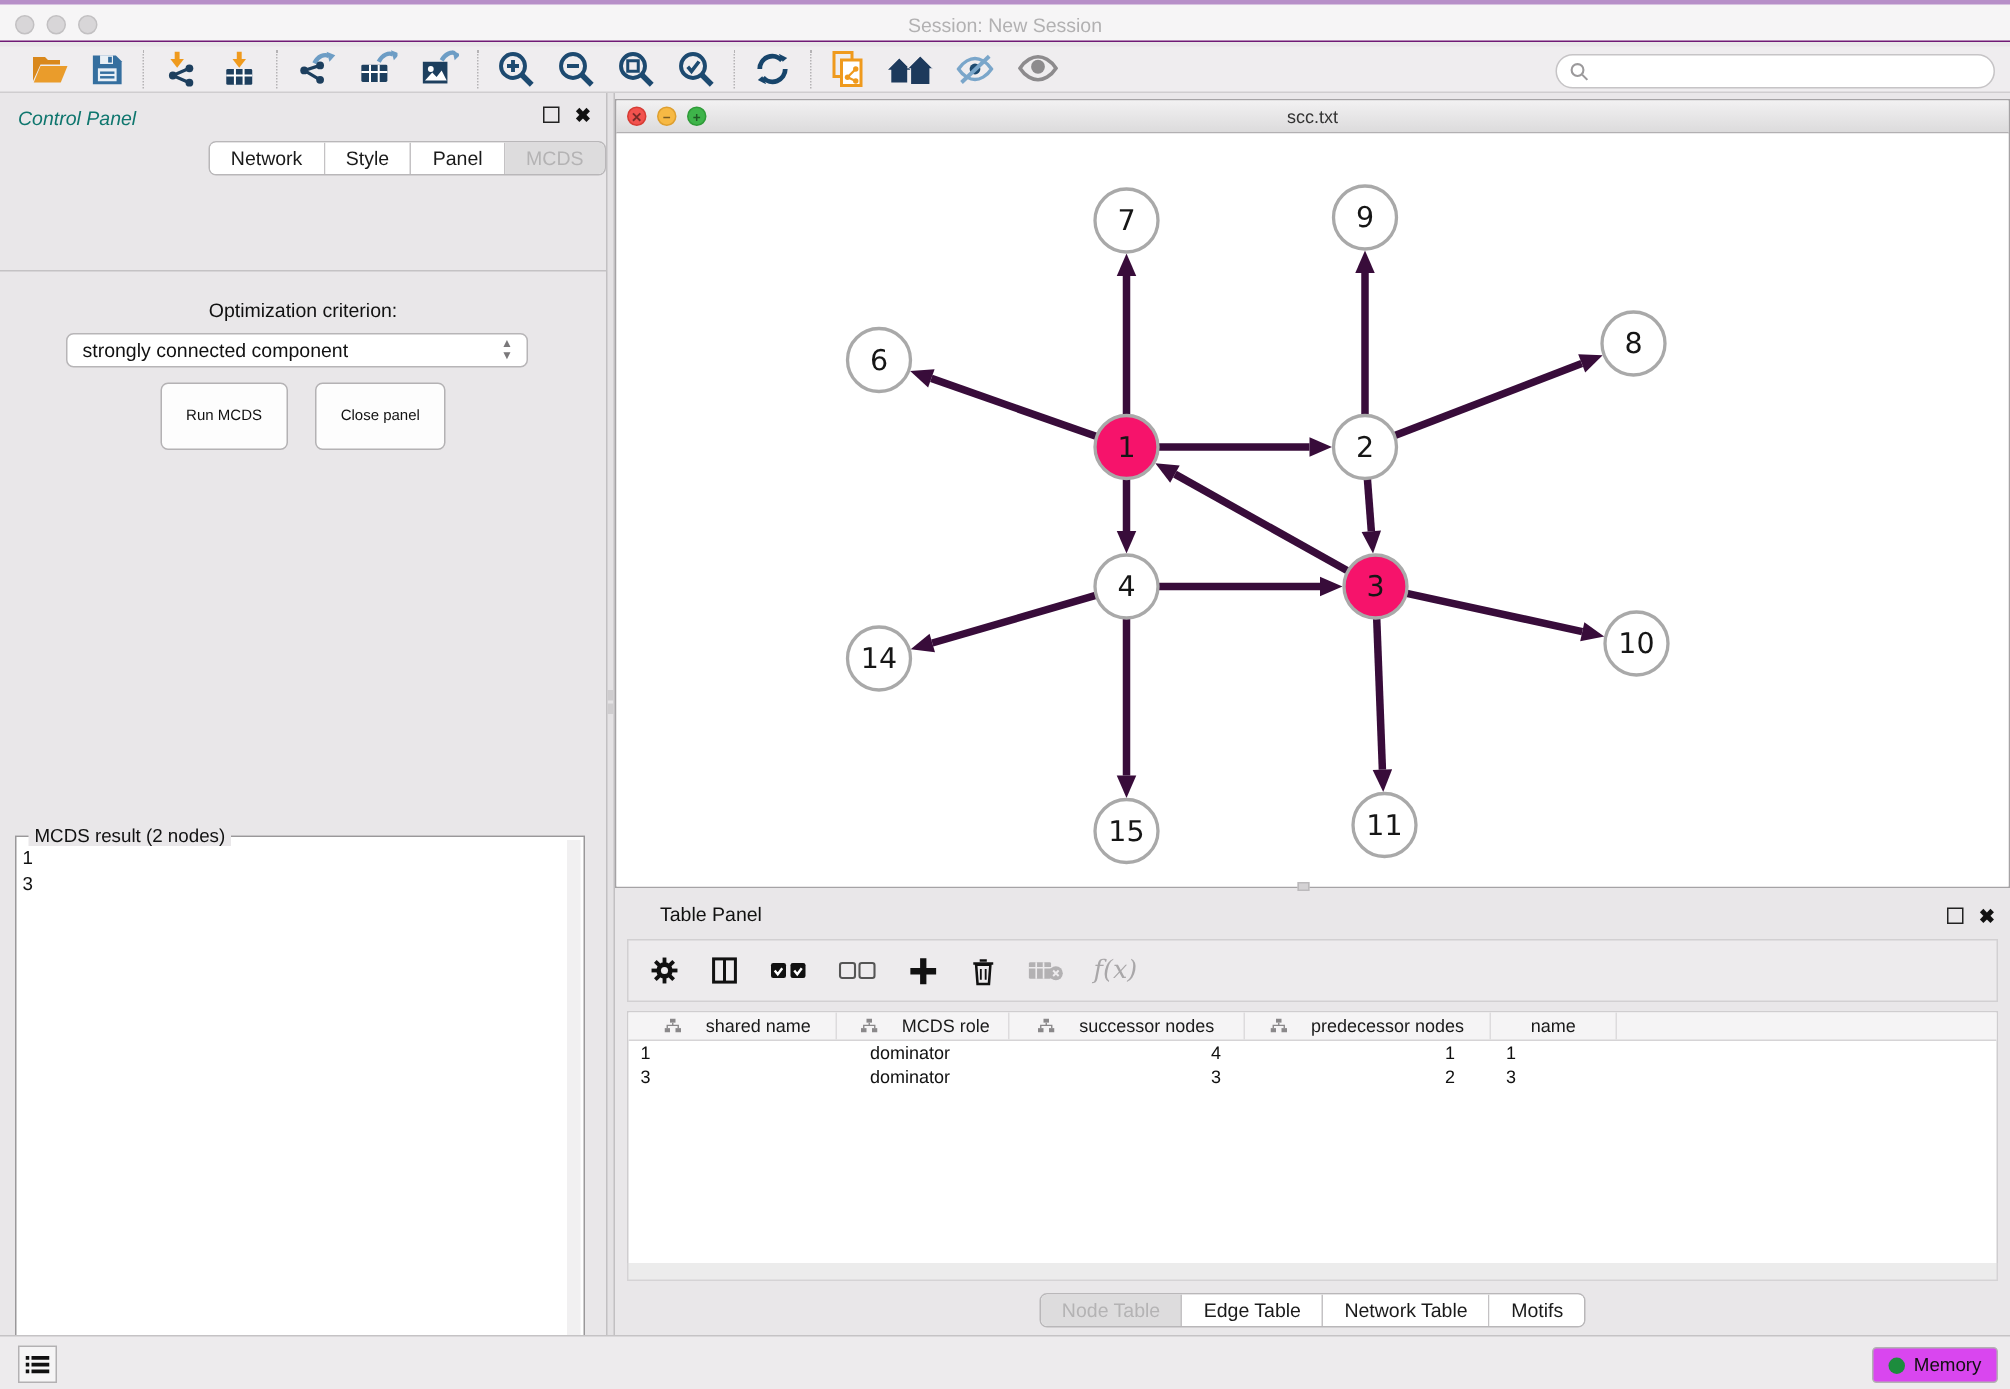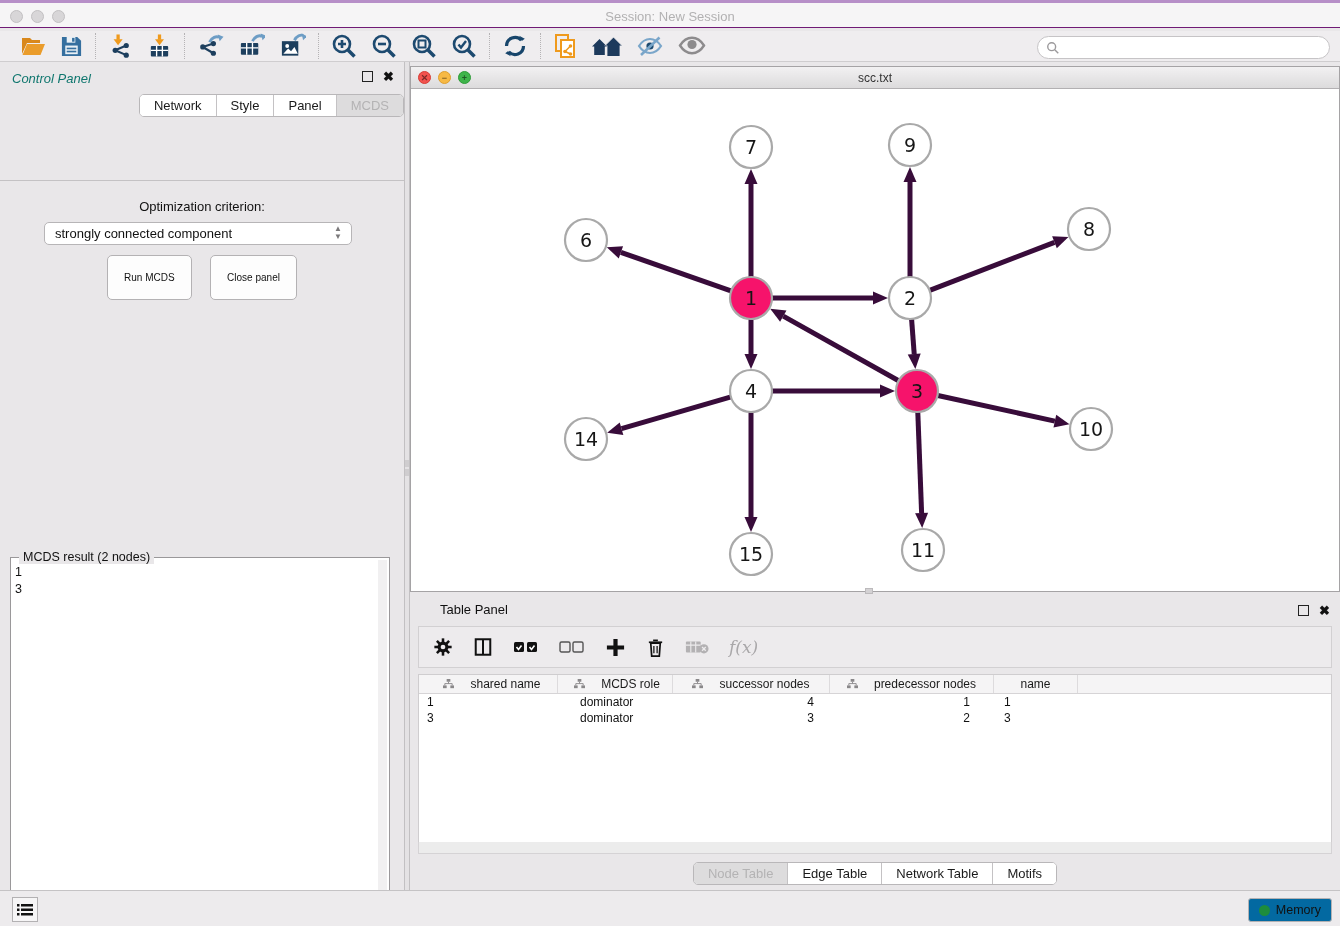--- a/index.html
+++ b/index.html
@@ -98,21 +98,21 @@
   .trow .c4 { padding-left:10px; }
   .hfill { flex:1; }
   .table-hscroll { position:absolute; left:8px; top:246px; width:914px; height:12px; background:#ececec; border:1px solid #d5d3d5; border-top:none; }
   .tp-tabs { position:absolute; left:0; top:266px; width:930px; text-align:center; }
 
   
   .statusbar { position:absolute; left:0; top:890px; width:1340px; height:36px; background:#edebed;
     border-top:1px solid #c5c3c5; }
   .list-btn { position:absolute; left:12px; top:6px; width:26px; height:25px; background:#f6f5f6;
     border:1px solid #b3b1b3; display:flex; align-items:center; justify-content:center; }
-  .memory-btn { position:absolute; right:8px; top:7px; height:24px; background:#0369a1;
+  .memory-btn { position:absolute; right:8px; top:7px; height:24px; background:#d946ef;
     border:1px solid #b3b1b3; border-radius:3px; display:flex; align-items:center; gap:6px;
     padding:0 10px; font-size:12.5px; color:#111; }
   .mem-dot { width:11px; height:11px; border-radius:50%; background:#1d8c3d; }
 </style>
 </head>
 <body>
 
 <div class="titlebar">
   <div class="traffic">
     <span class="tl"></span>

